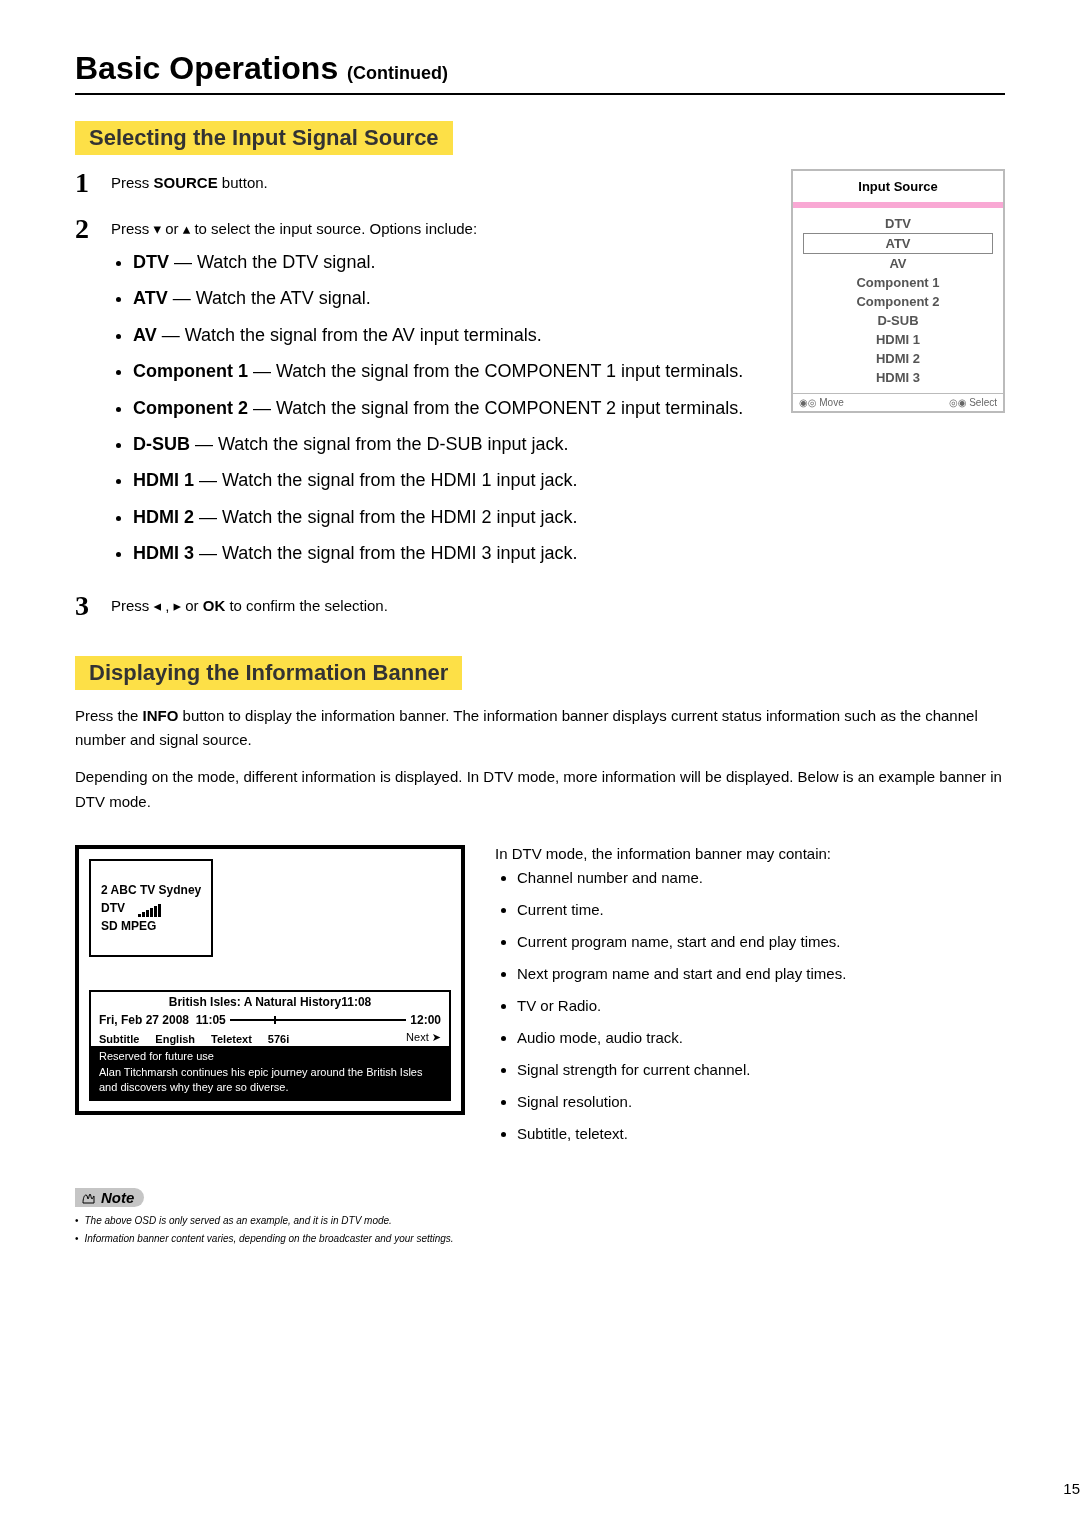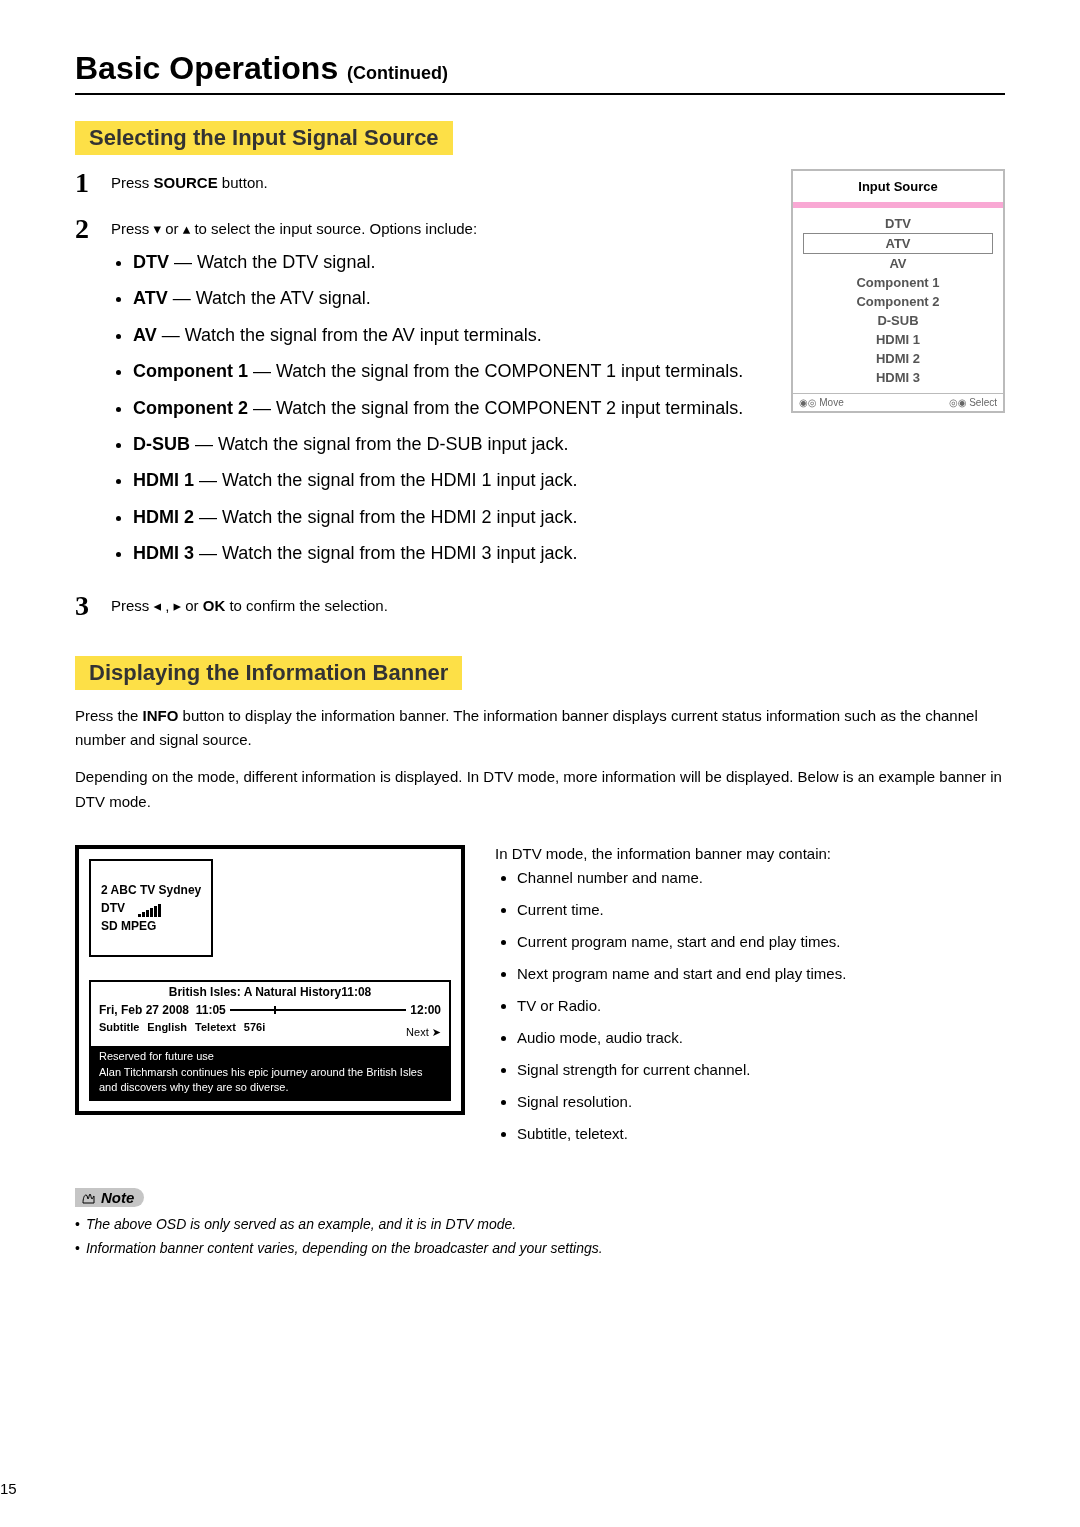--- a/index.html
+++ b/index.html
@@ -28,32 +28,32 @@
 .two-col2{display:flex;gap:30px;margin-top:30px}
 .banner-fig{border:4px solid #000;width:390px;height:270px;box-sizing:border-box;position:relative;background:#fff}
 .banner-top{position:absolute;top:10px;left:10px;border:2px solid #000;padding:20px 10px;font-size:12px;font-weight:700;line-height:1.5}
 .sig{display:inline-block;margin-left:10px}
 .sig span{display:inline-block;width:3px;background:#000;margin-right:1px;vertical-align:bottom}
 .banner-bot{position:absolute;left:10px;right:10px;bottom:10px;border:2px solid #000;font-size:12px}
 .bb-row{padding:3px 8px;font-weight:700}
 .bb-row2{padding:1px 8px 4px;font-weight:700;display:flex;align-items:center}
 .bb-line{flex:1;height:2px;background:#000;margin:0 4px;position:relative}
 .bb-tick{position:absolute;left:25%;top:-3px;width:2px;height:8px;background:#000}
-.bb-meta{padding:0 8px 13px;font-weight:700;font-size:11px;display:flex;gap:8px}
+.bb-meta{padding:0 8px 0;font-weight:700;font-size:11px;display:flex;gap:16px}
 .bb-next{text-align:right;padding:0 8px 2px;font-weight:400;font-size:11px}
 .bb-res{background:#000;color:#fff;padding:3px 8px;font-weight:400;font-size:11px;line-height:1.4}
 .info-col{flex:1;font-size:15px}
 .bl{margin:4px 0 0 0;padding-left:22px}
 .bl li{list-style:disc;margin:0 0 8px;line-height:1.6}
 .note-pill{display:inline-flex;align-items:center;background:#c5c5c5;padding:1px 10px 1px 4px;border-radius:0 10px 10px 0;font-style:italic;font-weight:700;font-size:15px;margin:34px 0 6px}
 .note-pill svg{margin-right:6px}
 .note-list{margin:0;padding:0;list-style:none}
-.note-list li{font-style:italic;font-size:14px;line-height:1.6;margin:0 0 2px}
+.note-list li{font-style:italic;font-size:10px;line-height:1.6;margin:0 0 2px}
 .note-list li::before{content:"\2022";font-style:normal;margin-right:6px}
-.page-num{position:absolute;bottom:30px;left:0;right:0;text-align:left;font-size:15px}
+.page-num{position:absolute;bottom:30px;left:0;right:0;text-align:right;font-size:15px}
 </style>
 </head>
 <body>
 
 <div class="page">
 
   <h1>
     <span>Basic Operations</span>
     <small>(Continued)</small>
   </h1>

